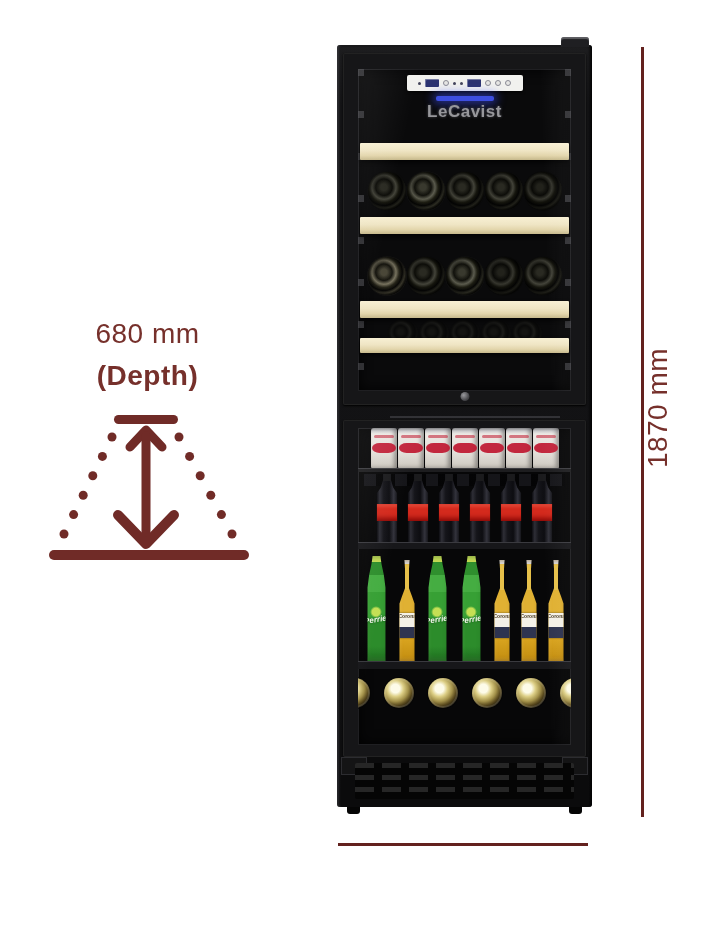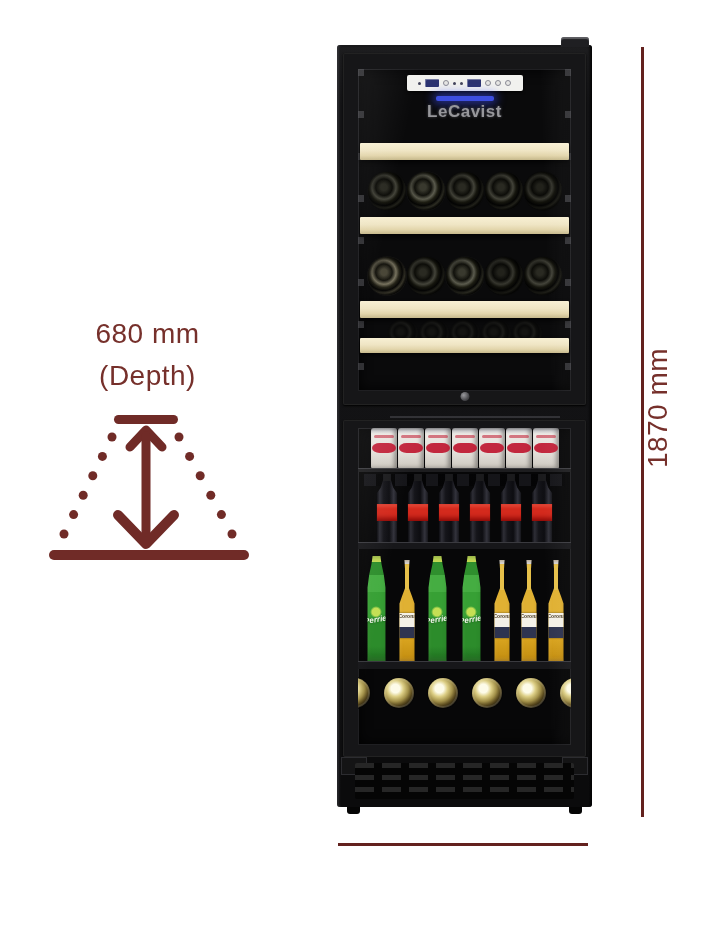--- a/index.html
+++ b/index.html
@@ -8,21 +8,21 @@
     --perrier-green:#37a035; --corona-gold:#e0b133;
   }
   *{margin:0;padding:0;box-sizing:border-box;}
   body{font-family:"Liberation Sans",sans-serif;background:#fff;}
   .stage{position:relative;width:720px;height:928px;background:#ffffff;overflow:hidden;}
 
   
   .dim-text{position:absolute;color:var(--accent-text);font-size:28px;font-weight:500;
     letter-spacing:.5px;text-align:center;}
   .depth-value{left:40px;top:318px;width:215px;}
-  .depth-label{left:40px;top:360px;width:215px;}
+  .depth-label{left:40px;top:360px;width:215px;font-weight:bold;}
   .depth-icon{position:absolute;left:48px;top:412px;}
   .height-line{position:absolute;left:641px;top:47px;width:3px;height:770px;background:var(--accent-line);}
   .height-label{left:578px;top:388px;width:160px;height:40px;transform:rotate(-90deg);line-height:40px;}
   .width-line{position:absolute;left:338px;top:843px;width:250px;height:3px;background:var(--accent-line);}
   .width-label{left:338px;top:853px;width:250px;}
 
   
   .fridge{position:absolute;left:337px;top:45px;width:255px;height:769px;}
   .fridge-body{position:absolute;left:0;top:0;right:0;bottom:7px;border-radius:3px;
     background:linear-gradient(180deg,#1d1d1f 0%,#141416 8%,#121214 60%,#0d0d0e 100%);

